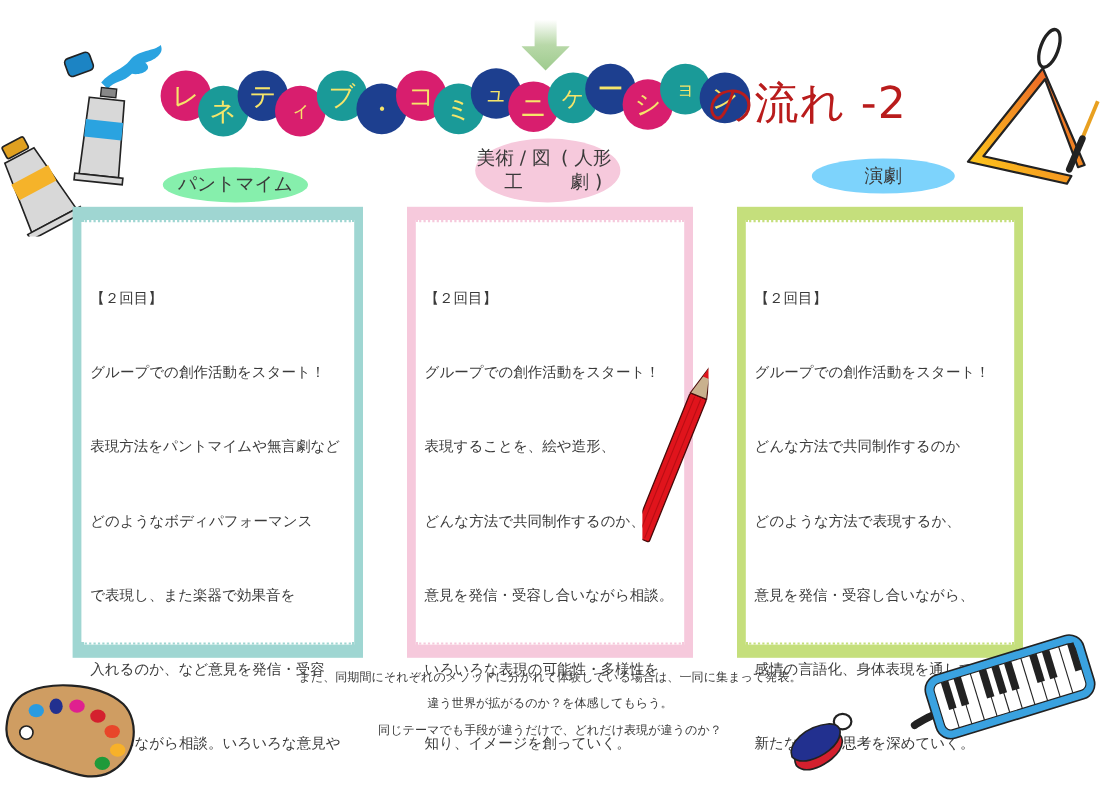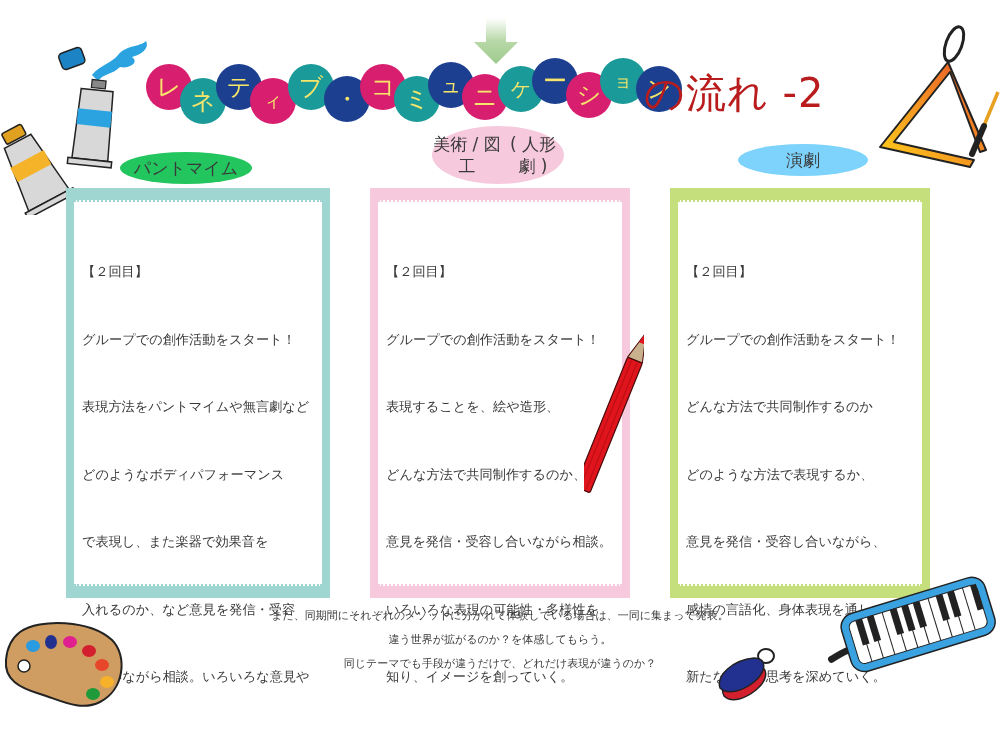--- a/index.html
+++ b/index.html
@@ -150,21 +150,21 @@
       <stop offset="0" stop-color="#ffd21a"></stop>
       <stop offset="1" stop-color="#e8502a"></stop>
     </linearGradient>
   </defs>
   <ellipse cx="94" cy="22" rx="8" ry="18" transform="rotate(20 94 22)" fill="none" stroke="#222" stroke-width="3"></ellipse>
   <path d="M88 40 L20 125 L110 145 L114 138 L34 120 L90 50 L120 130 L126 128 Z" fill="url(#tg)" stroke="#222" stroke-width="2" stroke-linejoin="round"></path>
   <line x1="138" y1="70" x2="118" y2="118" stroke="#e8a020" stroke-width="3.5"></line>
   <line x1="124" y1="104" x2="112" y2="132" stroke="#222" stroke-width="6" stroke-linecap="round"></line>
 </svg>
 
-<div class="col-oval" style="left:120px;top:152px;width:132px;height:32px;background:#22c55e;">
+<div class="col-oval" style="left:148px;top:152px;width:132px;height:32px;background:#86efac;">
   <span>パントマイム</span>
 </div>
 <div class="panel" style="left:66px;top:188px;width:264px;height:410px;background:#9fd6d2;">
   <div class="panel-inner" style="border-top:2px dotted #9fd6d2;border-bottom:2px dotted #9fd6d2;">
     <div class="panel-text">
       <span class="section">【２回目】</span>
       <span class="section">グループでの創作活動をスタート！</span>
       <span class="section">表現方法をパントマイムや無言劇など</span>
       <span class="section">どのようなボディパフォーマンス</span>
       <span class="section">で表現し、また楽器で効果音を</span>

